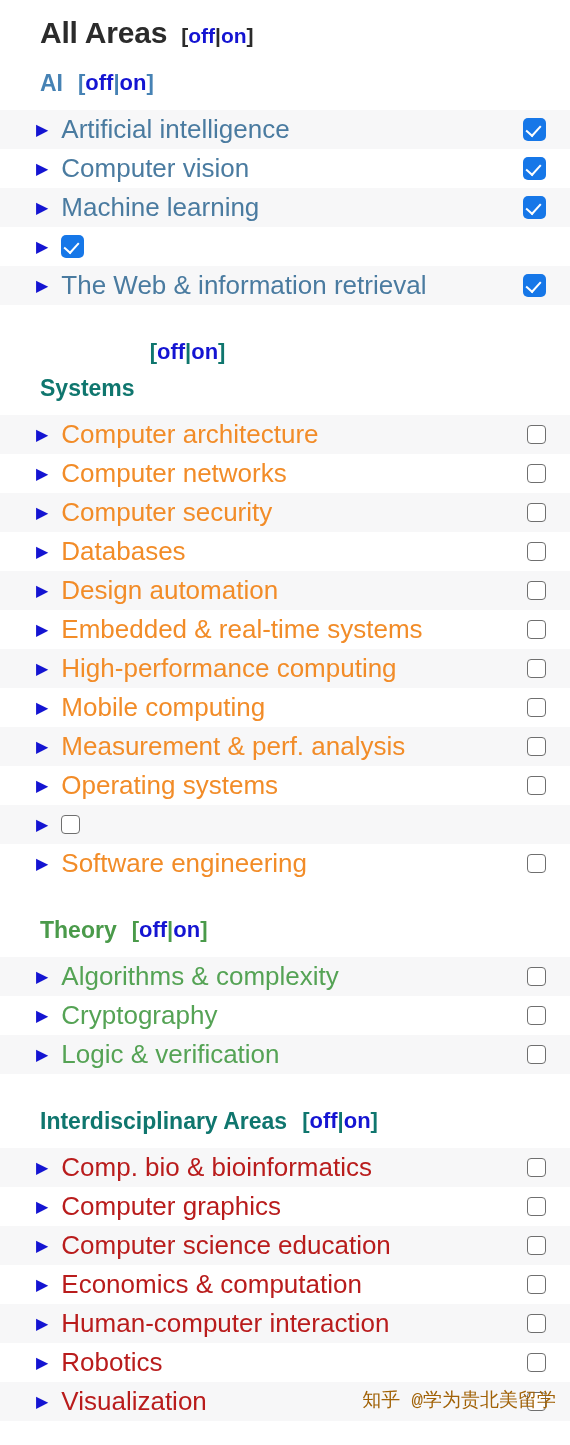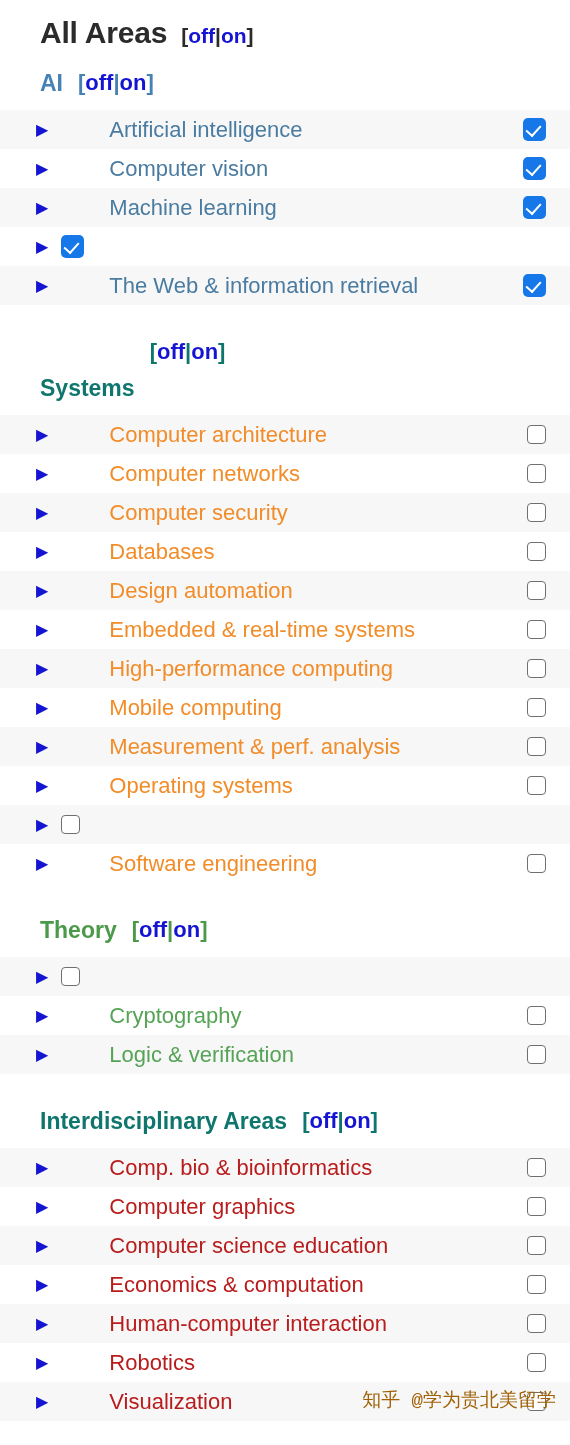--- a/index.html
+++ b/index.html
@@ -84,25 +84,24 @@
   }
   .row.alt { background: #f7f7f8; }
   .tri {
     color: #1414d2;
     font-size: 16px;
     line-height: 1;
     margin-right: 13px;
     flex: 0 0 auto;
   }
   .row-label {
-    font-size: 22px;
+    font-size: 26px;
     flex: 1 1 auto;
     white-space: nowrap;
     cursor: pointer;
-    margin-left: 48px;
   }
 
   
   .cb {
     flex: 0 0 auto;
     box-sizing: border-box;
     cursor: pointer;
   }
   .cb.off {
     width: 19px;
@@ -256,20 +255,21 @@
         </div>
       </div>
       <div class="section sec-theory">
         <div class="sec-header">
           <span class="sec-name">Theory</span>
           <span class="toggle-group"><span class="brk">[</span><span class="tog">off</span><span class="sep">|</span><span class="tog">on</span><span class="brk">]</span></span>
         </div>
         <div class="rows">
           <div class="row alt">
             <span class="tri">▶</span>
+            <span class="row-label">Algorithms &amp; complexity</span>
             <span class="cb off"></span>
           </div>
           <div class="row">
             <span class="tri">▶</span>
             <span class="row-label">Cryptography</span>
             <span class="cb off"></span>
           </div>
           <div class="row alt">
             <span class="tri">▶</span>
             <span class="row-label">Logic &amp; verification</span>

